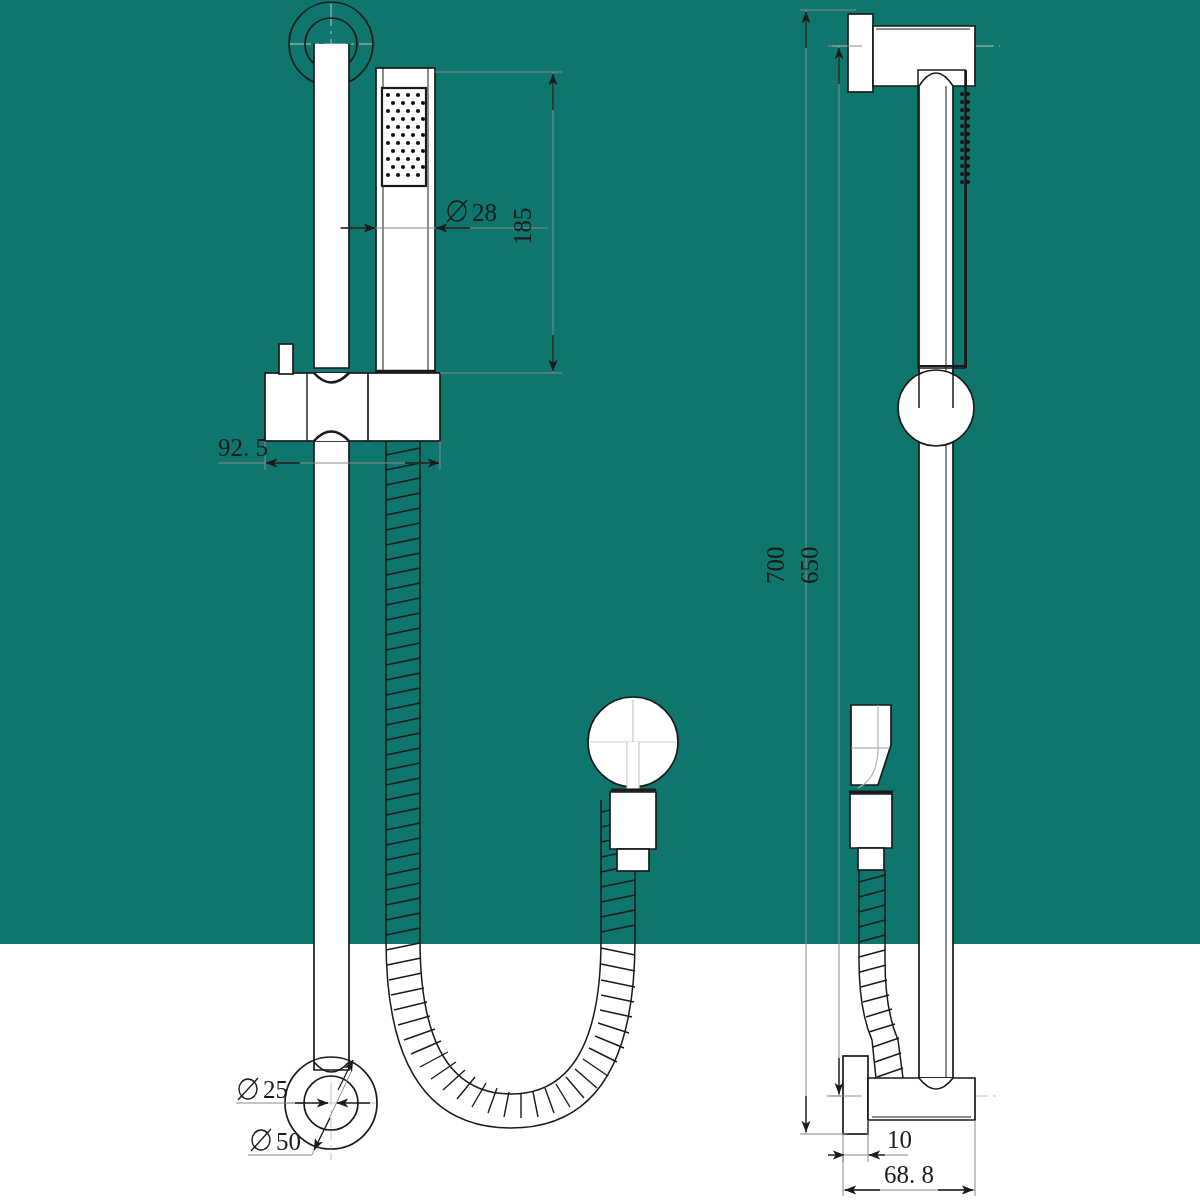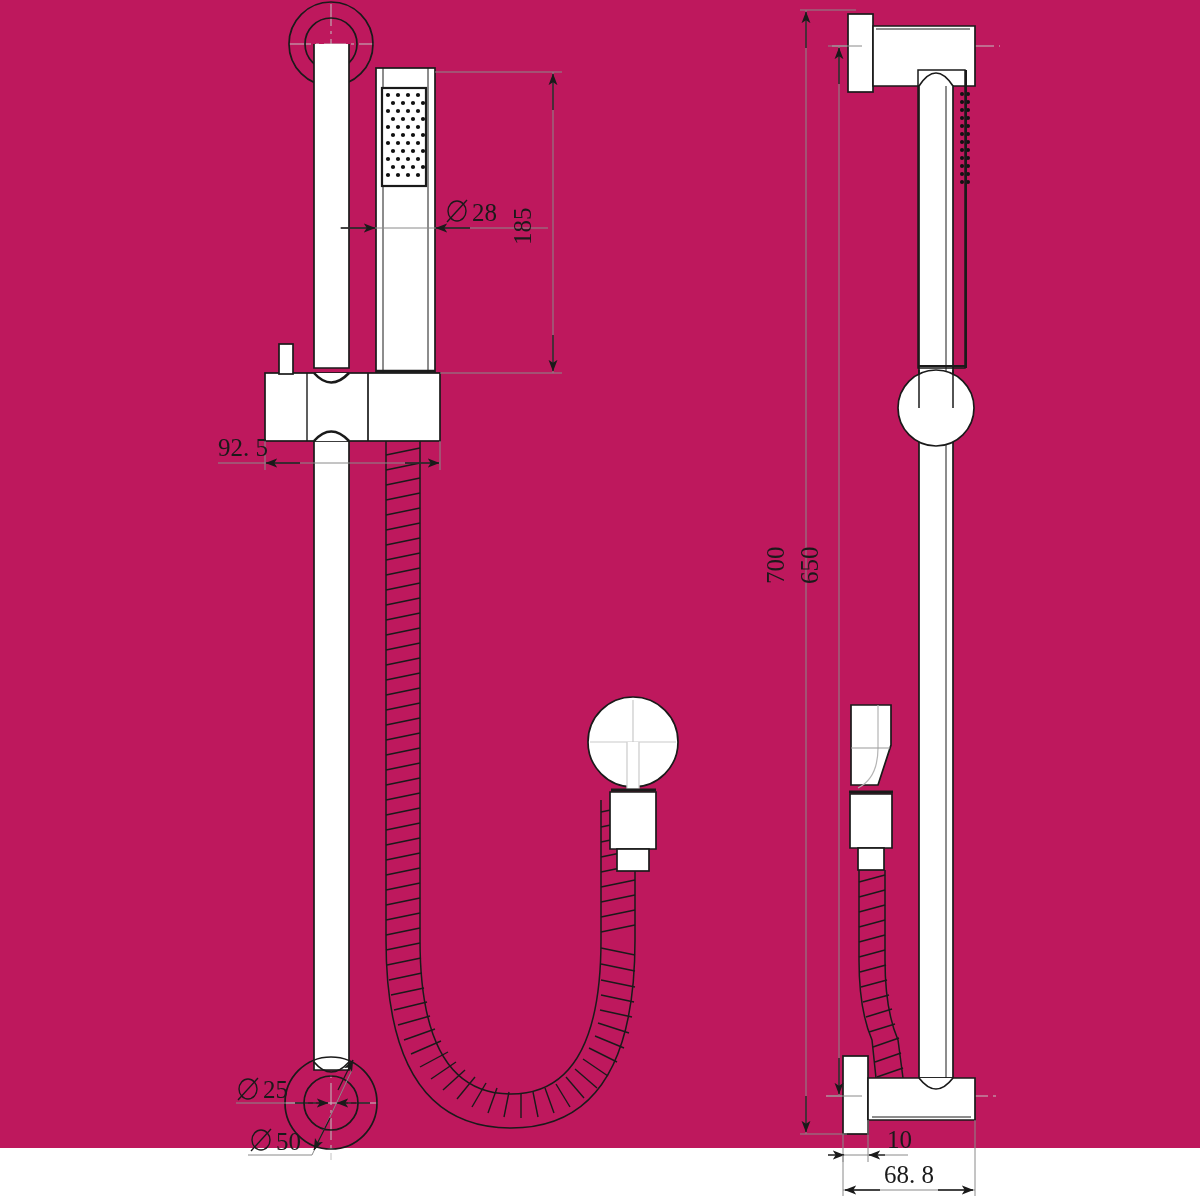--- a/index.html
+++ b/index.html
@@ -1,18 +1,18 @@
 <!DOCTYPE html>
 <html><head>
 <meta charset="utf-8">
 <style>
   html,body{margin:0;padding:0;background:#ffffff;}
   body{width:1200px;height:1200px;overflow:hidden;
        font-family:"Liberation Serif",serif;}
-  #stage{position:relative;width:1200px;height:1148px;background:#be185d;}
+  #stage{position:relative;width:1200px;height:944px;background:#0f766e;}
   svg{display:block;}
   .dimtext{font-family:"Liberation Serif",serif;font-size:25px;fill:#1a1a1a;}
   .dimtext-v{font-family:"Liberation Serif",serif;font-size:25px;fill:#1a1a1a;}
 </style>
 </head>
 <body>
 
 <div id="stage">
 <svg width="1200" height="1200" viewBox="0 0 1200 1200">
 

